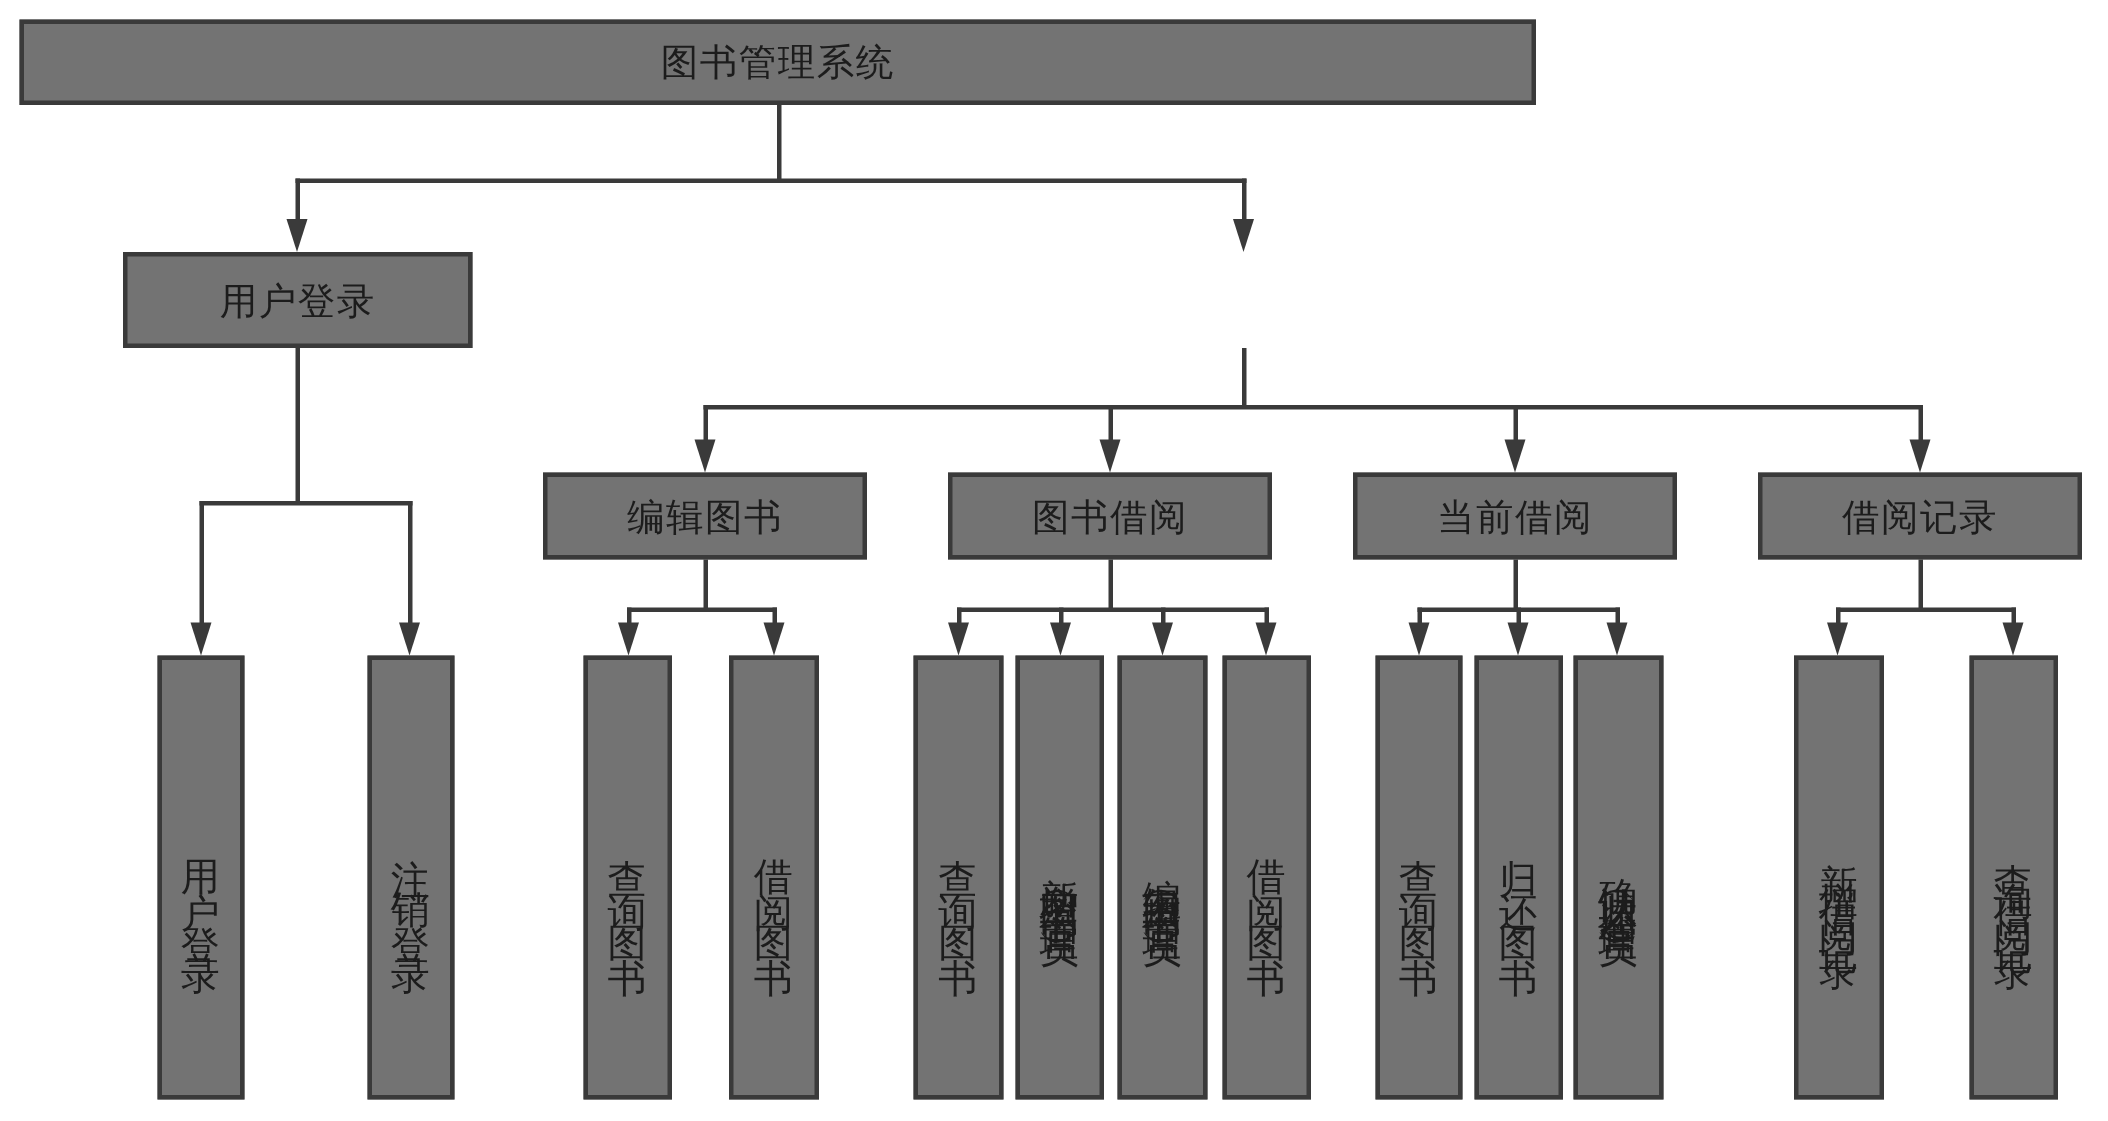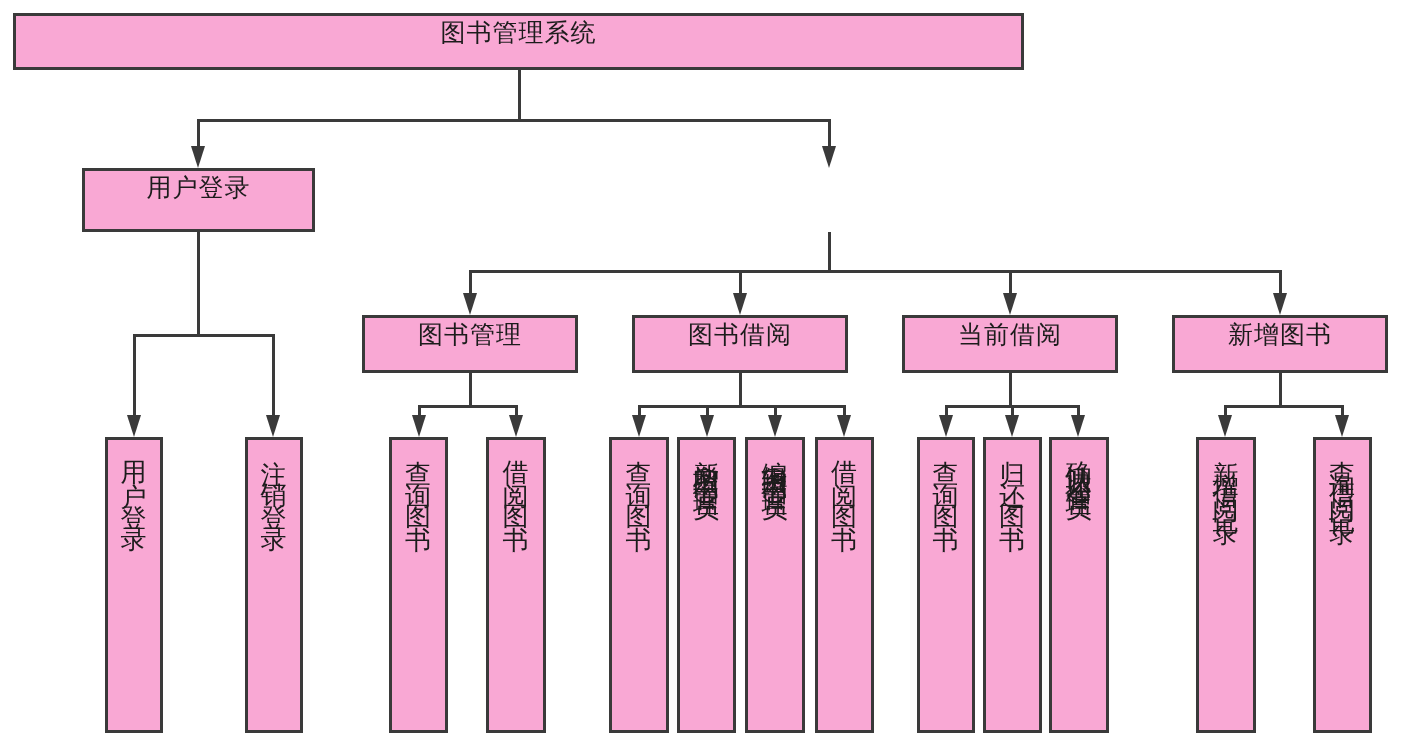--- a/index.html
+++ b/index.html
@@ -14,22 +14,23 @@
     position:relative;
     width:1405px;
     height:747px;
     background:#ffffff;
     overflow:hidden;
   }
   .box{
     position:absolute;
     box-sizing:border-box;
     border:3px solid var(--line);
-    background:#f9a8d4;
+    background:#737373;
     display:flex;
+    align-items:center;
     justify-content:center;
     color:var(--text);
   }
   .h-label{
     font-size:25px;
     letter-spacing:1px;
     white-space:nowrap;
     color:var(--text);
   }
   .v-label{
@@ -67,30 +68,30 @@
 
   <div class="box" style="left:13px;top:13px;width:1011px;height:57px">
     <span class="h-label">图书管理系统</span>
   </div>
 
   <div class="box" style="left:82px;top:168px;width:233px;height:64px">
     <span class="h-label">用户登录</span>
   </div>
 
   <div class="box" style="left:362px;top:315px;width:216px;height:58px">
-    <span class="h-label">图书管理</span>
+    <span class="h-label">编辑图书</span>
   </div>
   <div class="box" style="left:632px;top:315px;width:216px;height:58px">
     <span class="h-label">图书借阅</span>
   </div>
   <div class="box" style="left:902px;top:315px;width:216px;height:58px">
     <span class="h-label">当前借阅</span>
   </div>
   <div class="box" style="left:1172px;top:315px;width:216px;height:58px">
-    <span class="h-label">新增图书</span>
+    <span class="h-label">借阅记录</span>
   </div>
 
   <div class="box" style="left:105px;top:437px;width:58px;height:296px">
     <span class="v-label" style="letter-spacing: 22px; margin-bottom: -22px;">用户登录</span>
   </div>
   <div class="box" style="left:245px;top:437px;width:58px;height:296px">
     <span class="v-label" style="letter-spacing: 22px; margin-bottom: -22px;">注销登录</span>
   </div>
 
   <div class="box" style="left:389px;top:437px;width:59px;height:296px">

